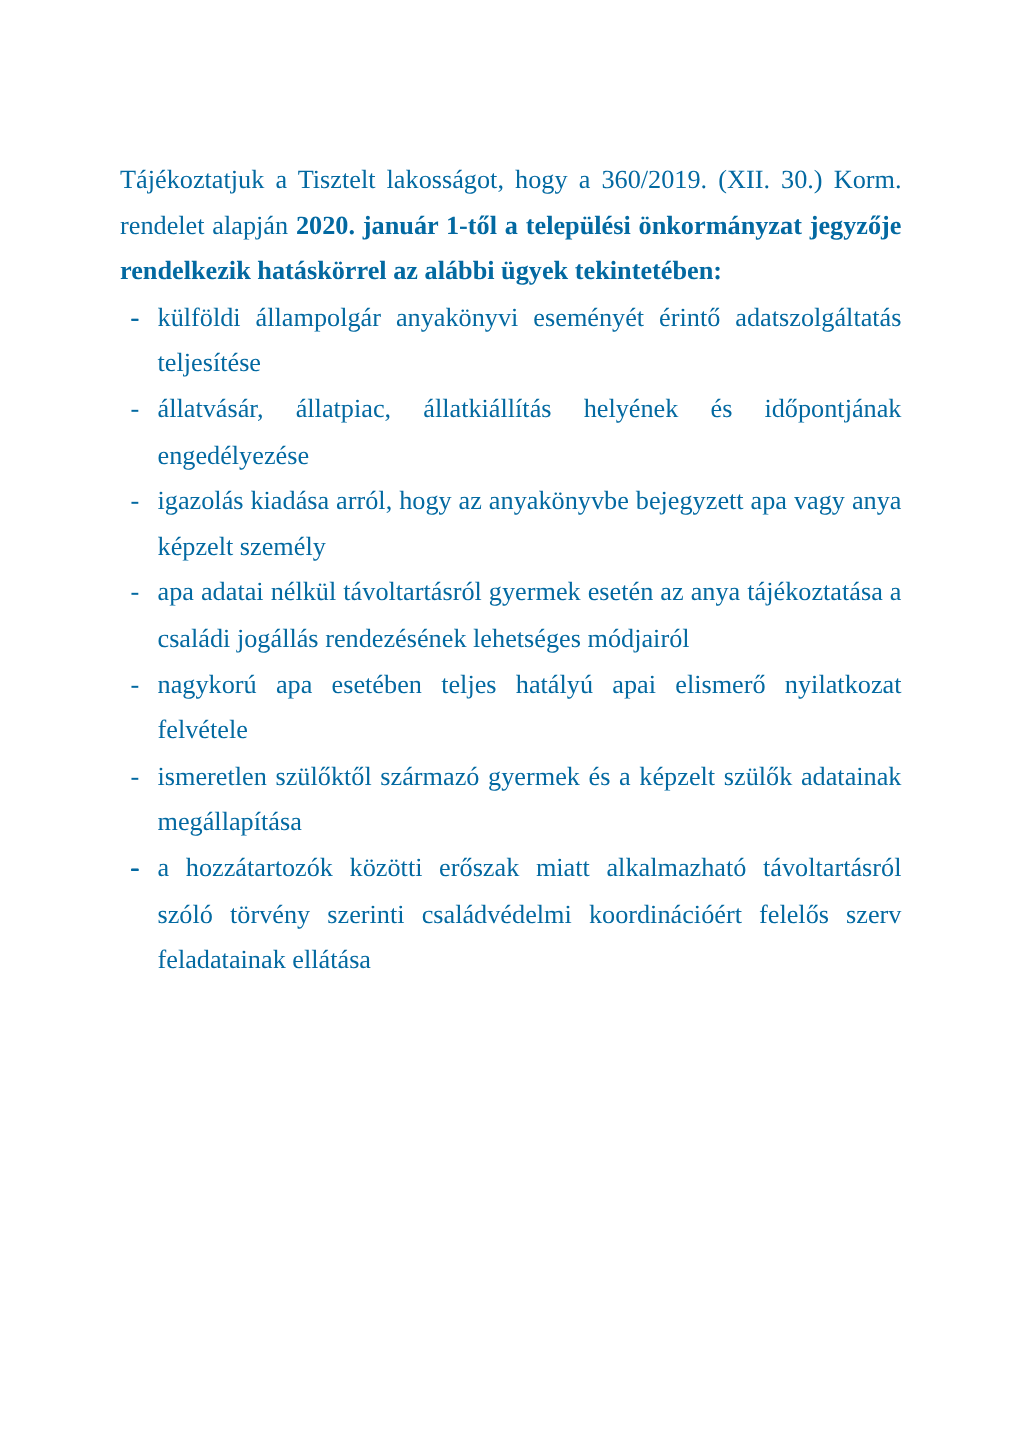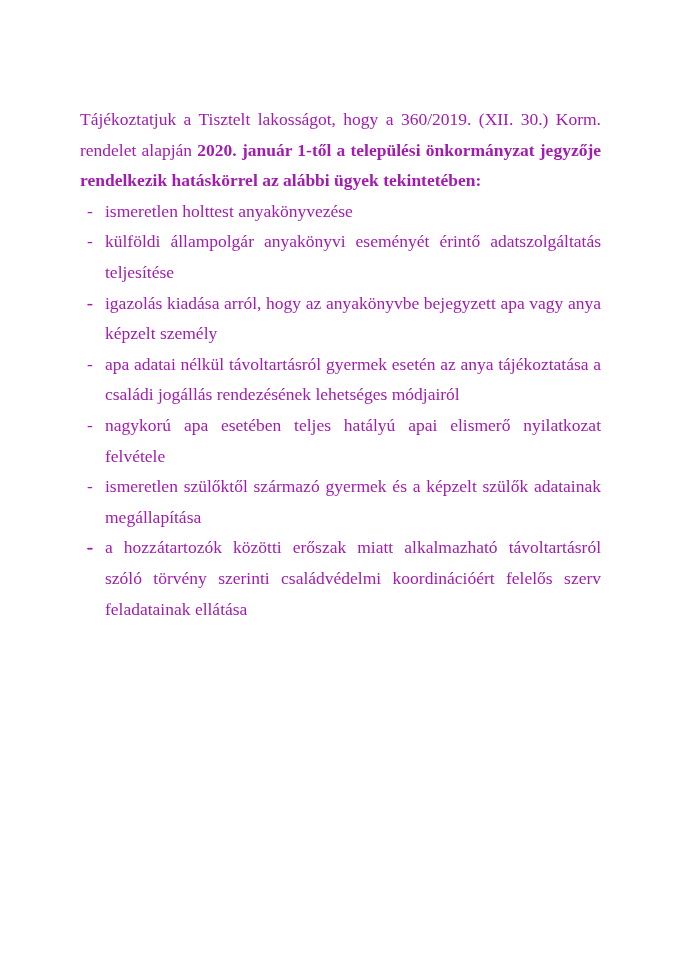--- a/index.html
+++ b/index.html
@@ -9,21 +9,21 @@
   }
   .page {
     position: relative;
     width: 679px;
     height: 960px;
     background: #ffffff;
     overflow: hidden;
     font-family: "Liberation Serif", "DejaVu Serif", serif;
     font-size: 17.5px;
     line-height: 30.6px;
-    color: #a21caf;
+    color: #0369a1;
     box-sizing: border-box;
   }
   .content {
     position: absolute;
     top: 104px;
     left: 80px;
     width: 521px;
     text-align: justify;
     text-justify: inter-word;
   }
@@ -53,23 +53,23 @@
 </style>
 </head>
 <body>
 
 <div class="page">
   <div class="content">
 
     <p class="intro"><span>Tájékoztatjuk a Tisztelt lakosságot, hogy a 360/2019. (XII. 30.) Korm. rendelet alapján</span> <span class="bold">2020. január 1-től a települési önkormányzat jegyzője rendelkezik hatáskörrel az alábbi ügyek tekintetében:</span></p>
 
     <ul class="duties">
-      <li><span class="marker">-</span><span>ismeretlen holttest anyakönyvezése</span></li>
+      <li><span class="marker">-</span></li>
       <li><span class="marker">-</span><span>külföldi állampolgár anyakönyvi eseményét érintő adatszolgáltatás teljesítése</span></li>
-      <li><span class="marker">-</span></li>
+      <li><span class="marker">-</span><span>állatvásár, állatpiac, állatkiállítás helyének és időpontjának engedélyezése</span></li>
       <li><span class="marker">-</span><span>igazolás kiadása arról, hogy az anyakönyvbe bejegyzett apa vagy anya képzelt személy</span></li>
       <li><span class="marker">-</span><span>apa adatai nélkül távoltartásról gyermek esetén az anya tájékoztatása a családi jogállás rendezésének lehetséges módjairól</span></li>
       <li><span class="marker">-</span><span class="italic">nagykorú apa esetében</span> <span>teljes hatályú apai elismerő nyilatkozat felvétele</span></li>
       <li><span class="marker">-</span><span>ismeretlen szülőktől származó gyermek és a képzelt szülők adatainak megállapítása</span></li>
       <li><span class="marker">-</span></li>
       <li><span class="marker">-</span></li>
       <li><span class="marker">-</span></li>
       <li><span class="marker">-</span><span>a hozzátartozók közötti erőszak miatt alkalmazható távoltartásról szóló törvény szerinti családvédelmi koordinációért felelős szerv feladatainak ellátása</span></li>
     </ul>
 

